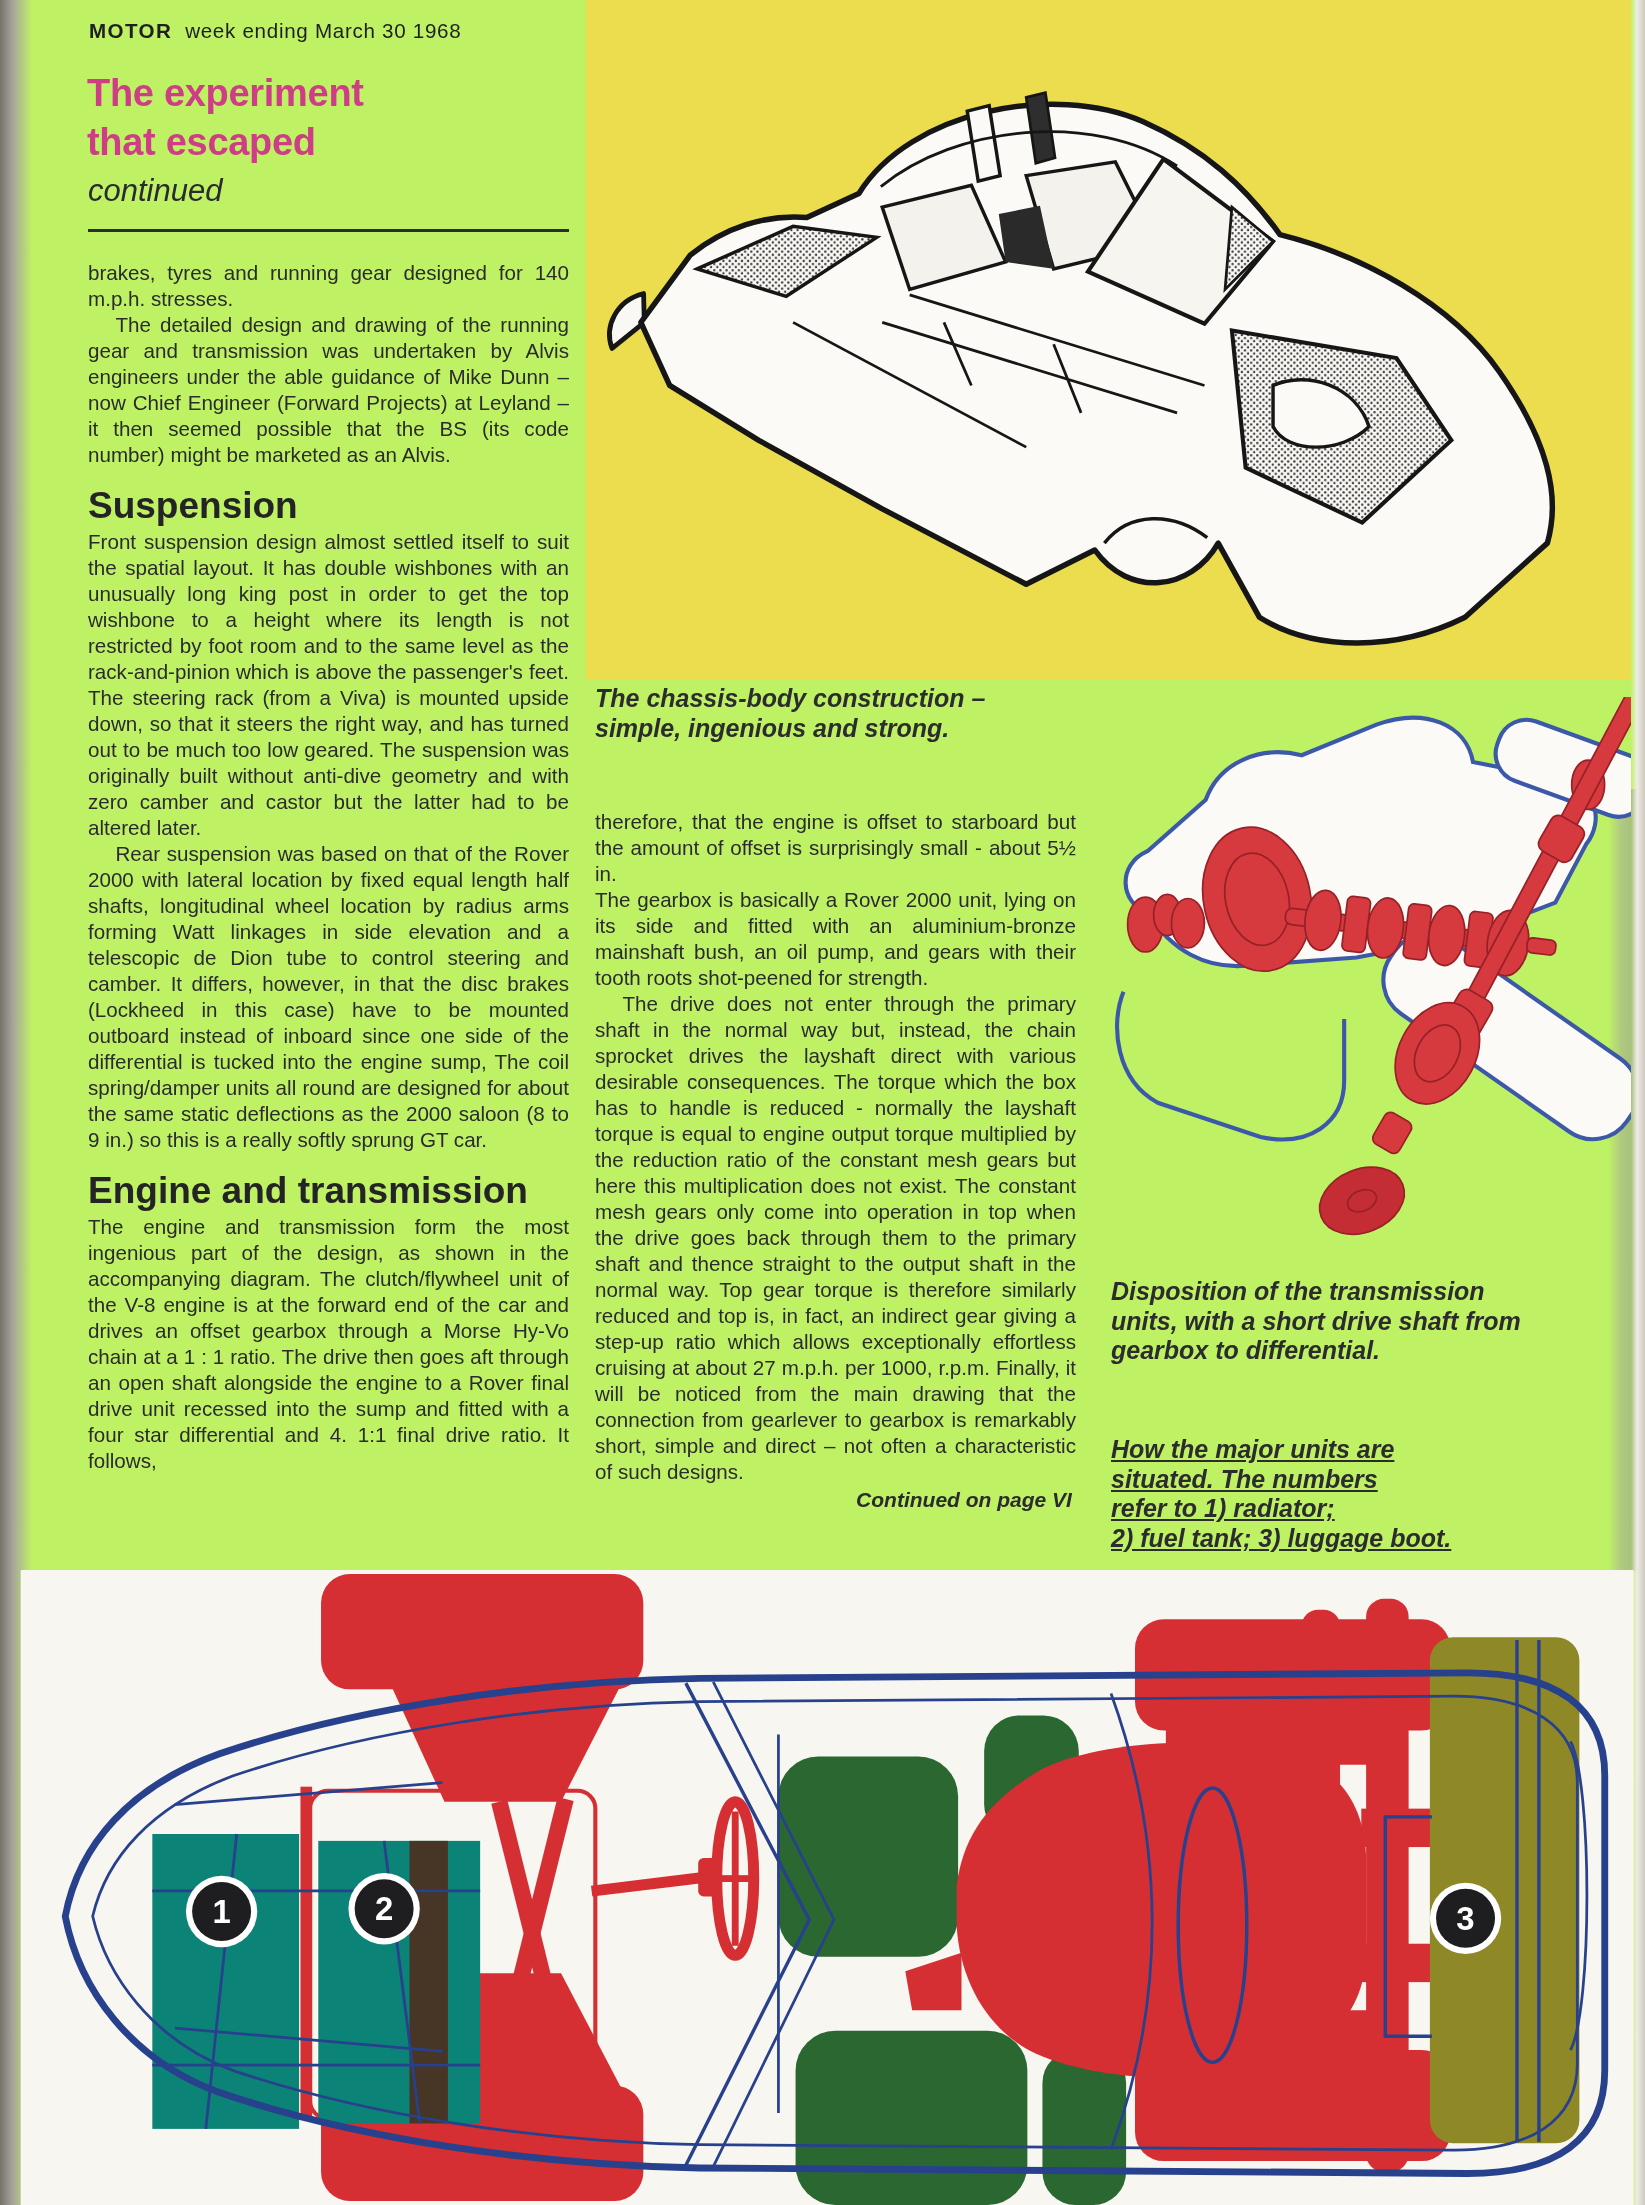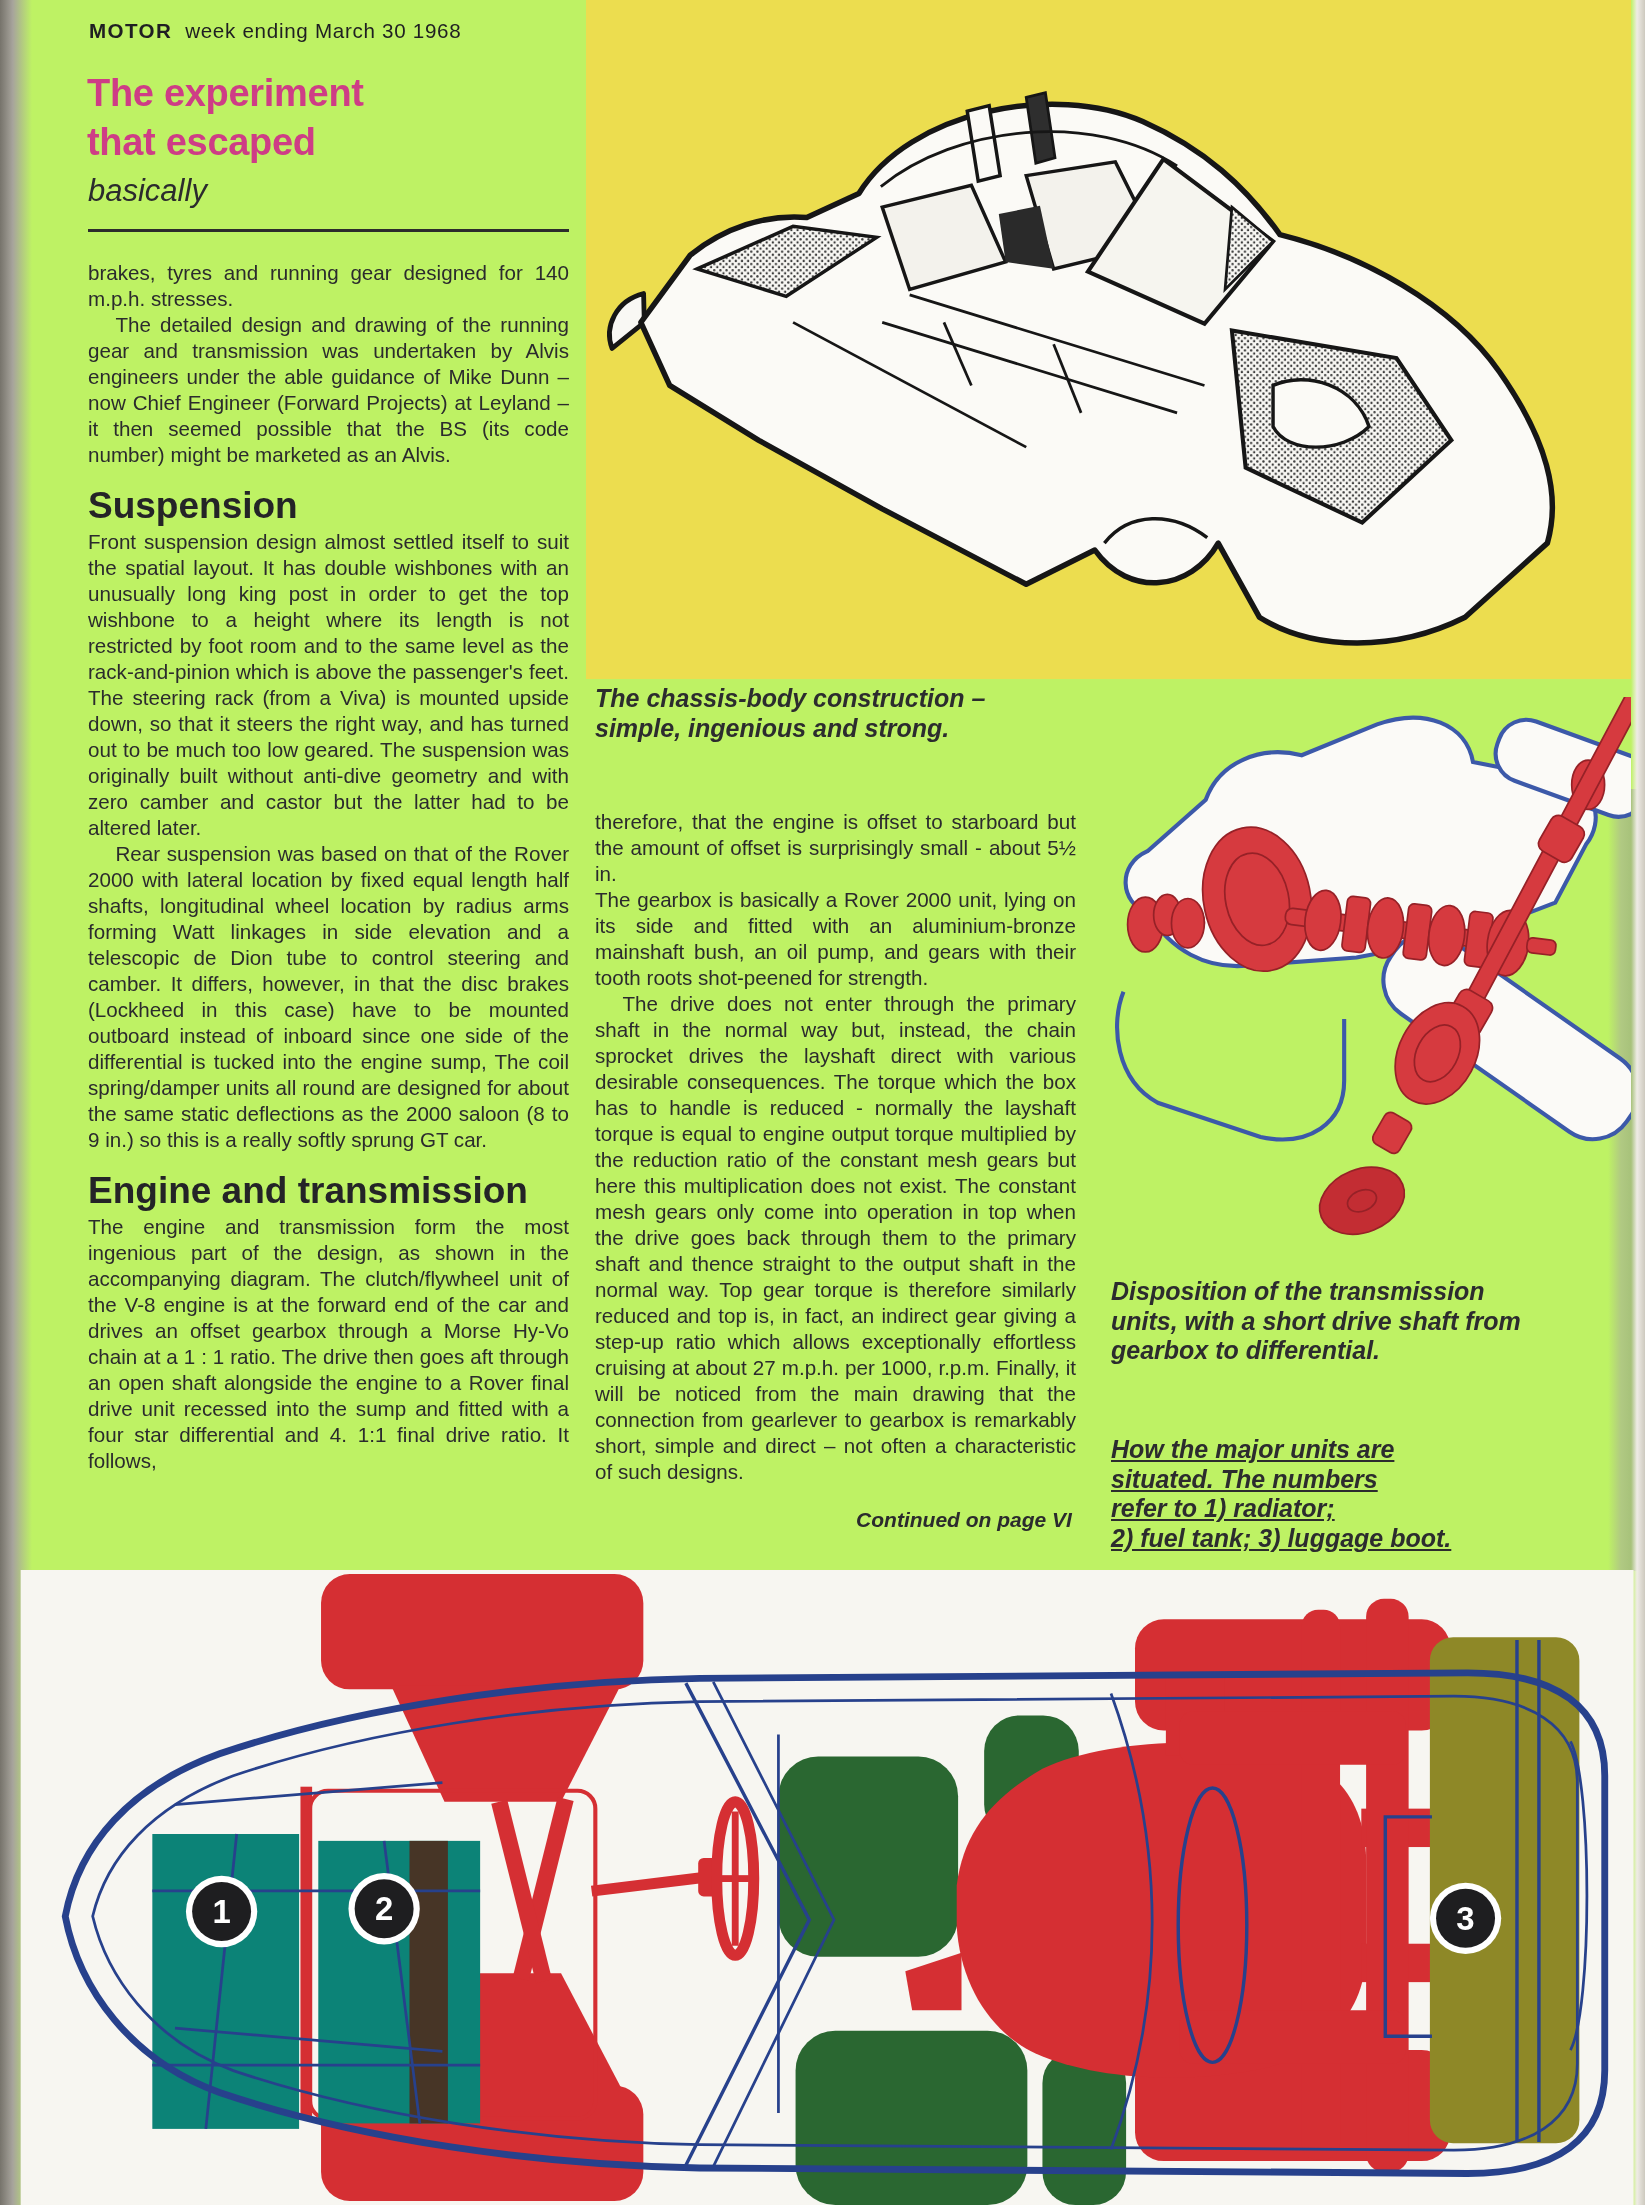--- a/index.html
+++ b/index.html
@@ -24,21 +24,21 @@
     font-size:38px;line-height:49px;font-weight:700;color:#ce3d86;letter-spacing:-0.3px;}
   .title-cont{position:absolute;left:88px;top:173px;font-size:31px;font-style:italic;color:#2b2b2d;}
   .title-rule{position:absolute;left:88px;top:229px;width:481px;height:3.4px;background:#2c2c2c;}
 
   .col{position:absolute;width:481px;font-size:20.6px;line-height:26px;text-align:justify;}
   .col p{margin:0;}
   .col .indent{text-indent:27.4px;}
   .col h2{font-size:37px;line-height:32px;margin:22px 0 6.9px 0;font-weight:700;color:#242427;text-align:left;}
   .col-left{left:88px;top:260px;}
   .col-mid{left:595px;top:809px;}
-  .continued-note{margin-top:22px;text-align:right;font-weight:700;font-style:italic;font-size:21px;padding-right:4.1px;}
+  .continued-note{margin-top:2px;text-align:right;font-weight:700;font-style:italic;font-size:21px;padding-right:4.1px;}
 
   .caption{position:absolute;font-style:italic;font-weight:700;color:#2c2c2e;
     font-size:25px;line-height:29.5px;text-align:left;}
   .cap-chassis{left:595px;top:684px;width:466px;}
   .cap-trans{left:1111px;top:1277px;width:425px;}
   .cap-units{left:1111px;top:1435px;width:425px;}
   .cap-units div{white-space:nowrap;text-decoration:underline;}
 
   .yellow-panel{position:absolute;left:586px;top:0;width:1045px;height:679px;background:#ecdd4f;}
   .yellow-panel svg{position:absolute;left:0;top:0;}
@@ -56,21 +56,21 @@
   <div class="edge-right"></div>
 
   <div class="masthead">
     <b>MOTOR</b>&nbsp;&nbsp;<span>week ending March 30 1968</span>
   </div>
 
   <div class="title">
     <div>The experiment</div>
     <div>that escaped</div>
   </div>
-  <div class="title-cont">basically</div>
+  <div class="title-cont">continued</div>
   <div class="title-rule"></div>
 
   <div class="yellow-panel">
     <svg width="1045" height="679" viewBox="0 0 1524 990">
       <defs>
         <pattern id="dots" width="9" height="9" patternUnits="userSpaceOnUse">
           <rect width="9" height="9" fill="#f8f7f3"></rect>
           <circle cx="2.5" cy="2.5" r="1.7" fill="#3a3a3a"></circle>
           <circle cx="7" cy="7" r="1.7" fill="#3a3a3a"></circle>
         </pattern>

